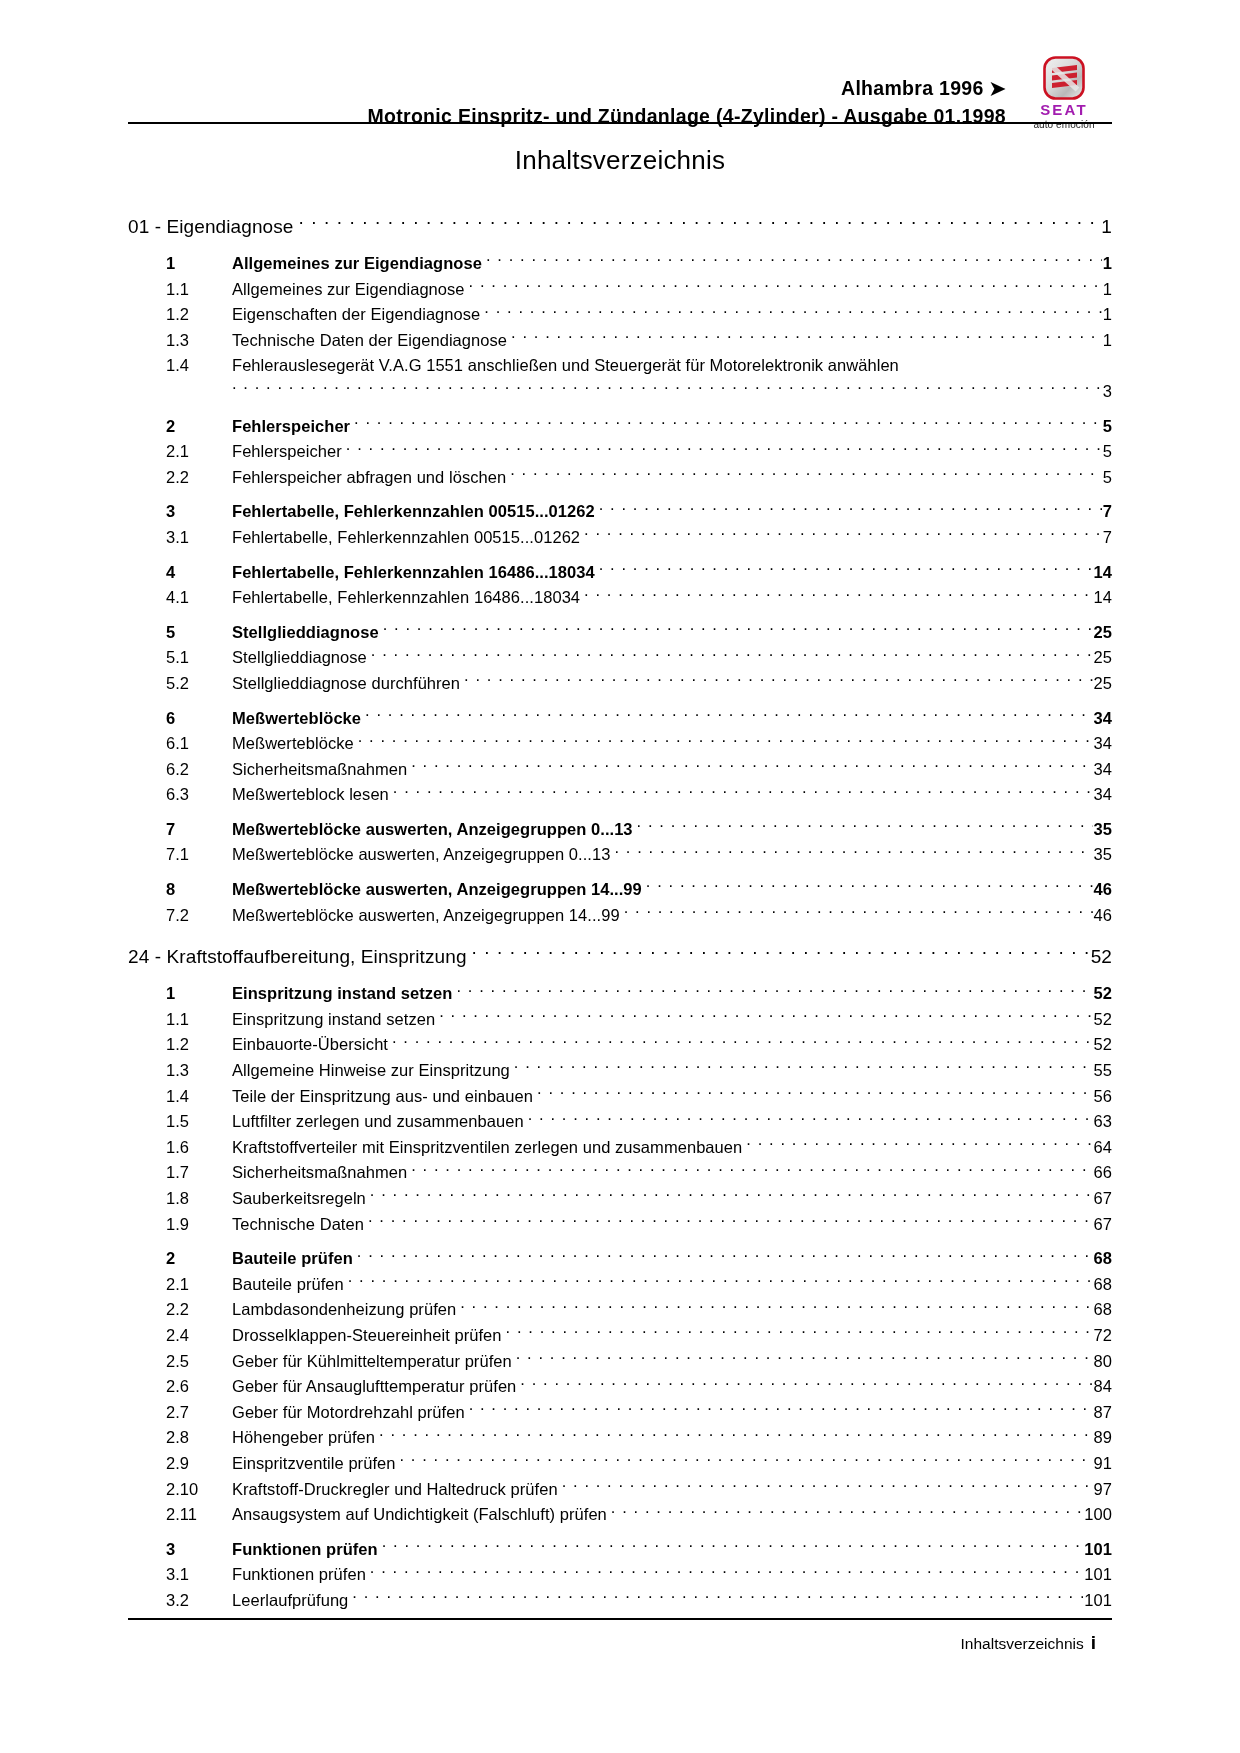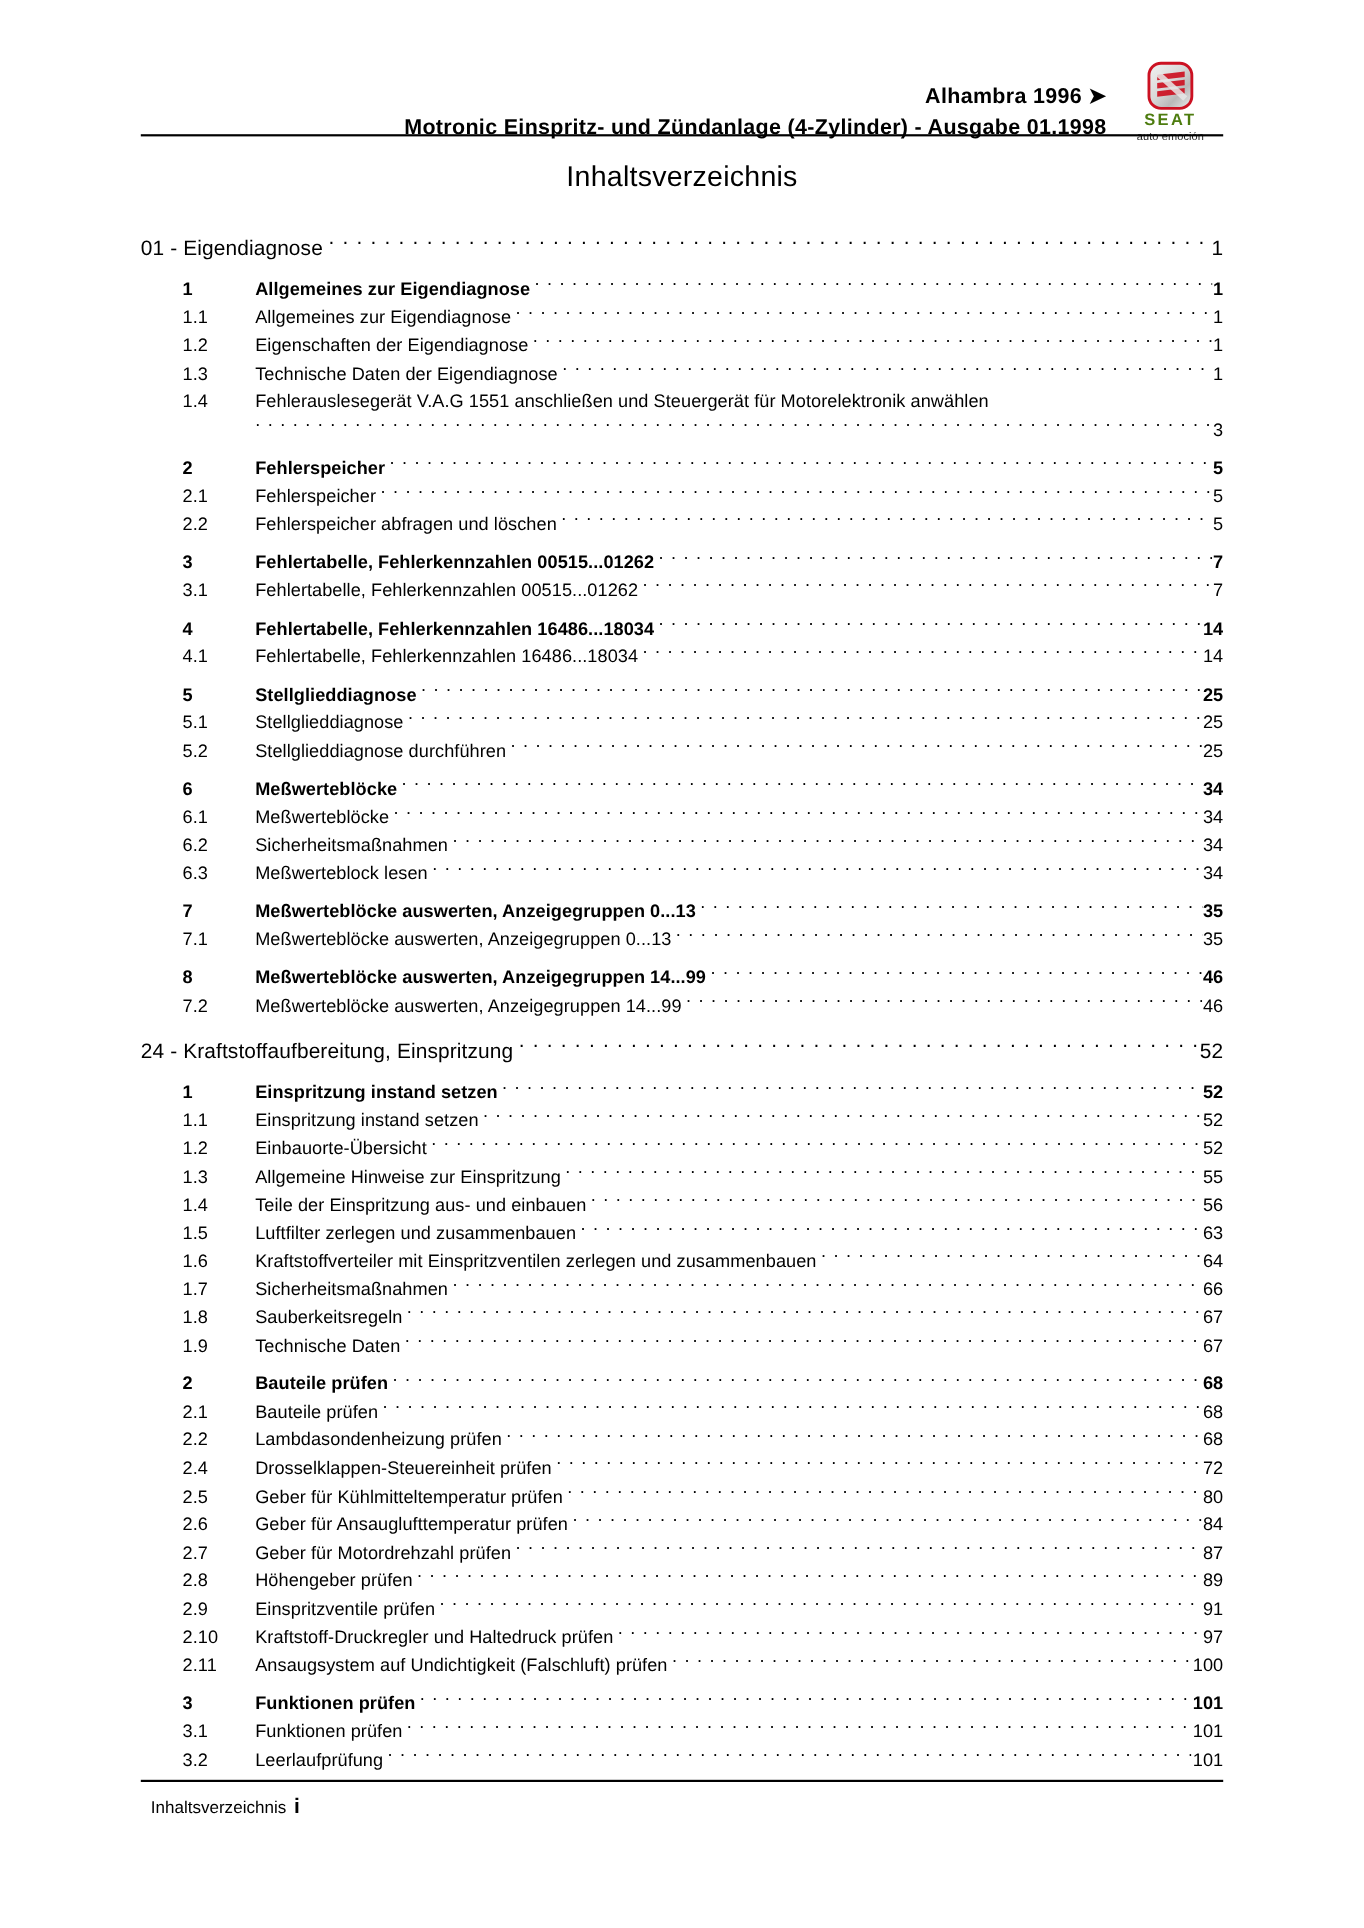--- a/index.html
+++ b/index.html
@@ -52,21 +52,21 @@
   }
   .logo-mark {
     width: 46px;
     height: 46px;
     margin: 0 auto 1px auto;
     display: block;
   }
   .logo-word {
     font-size: 15px;
     font-weight: bold;
-    color: #4d7c0f;
+    color: #a21caf;
     letter-spacing: 2.2px;
     line-height: 15px;
   }
   .logo-tag {
     font-size: 10px;
     color: #222222;
     letter-spacing: 0.1px;
     line-height: 13px;
     margin-top: 1px;
   }
@@ -169,24 +169,24 @@
   .footer-rule {
     position: absolute;
     left: 128px;
     top: 1618px;
     width: 984px;
     height: 2px;
     background: #000000;
   }
   .footer {
     position: absolute;
-    left: 137px;
+    left: 112px;
     top: 1632px;
     width: 984px;
-    text-align: left;
+    text-align: right;
     font-size: 15.5px;
     line-height: 22px;
   }
   .footer .folio {
     font-weight: bold;
     font-size: 19px;
     padding-left: 7px;
   }
 </style>
 </head>

